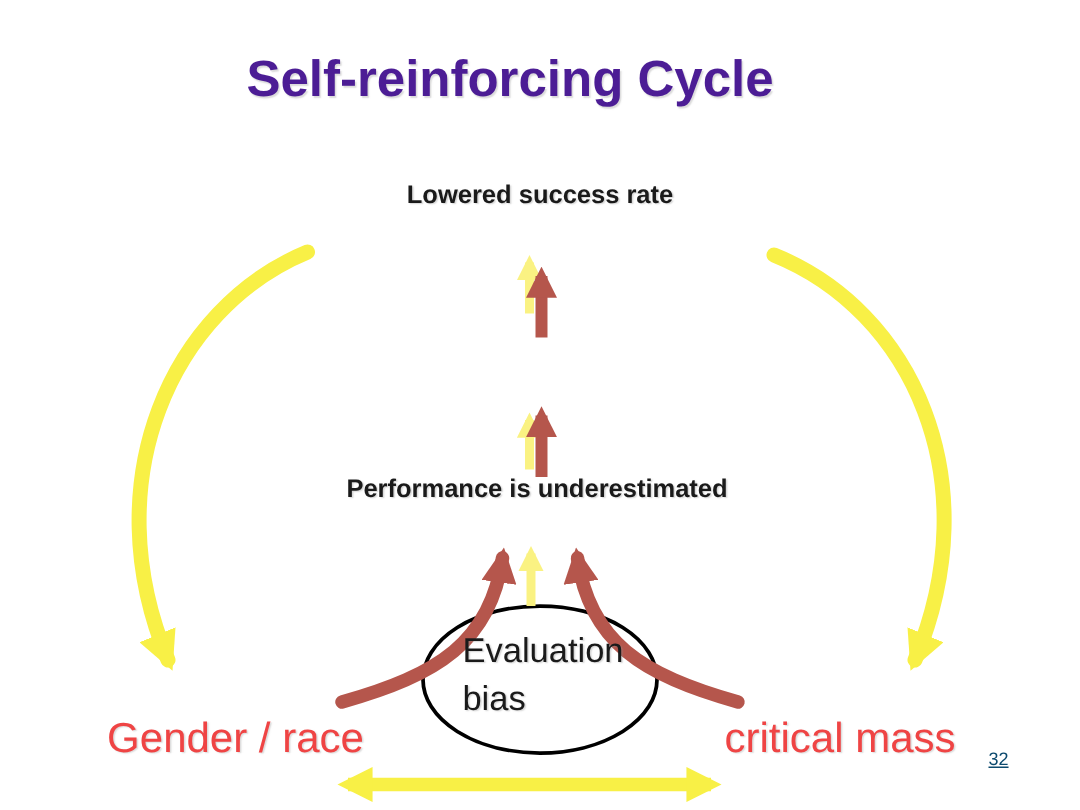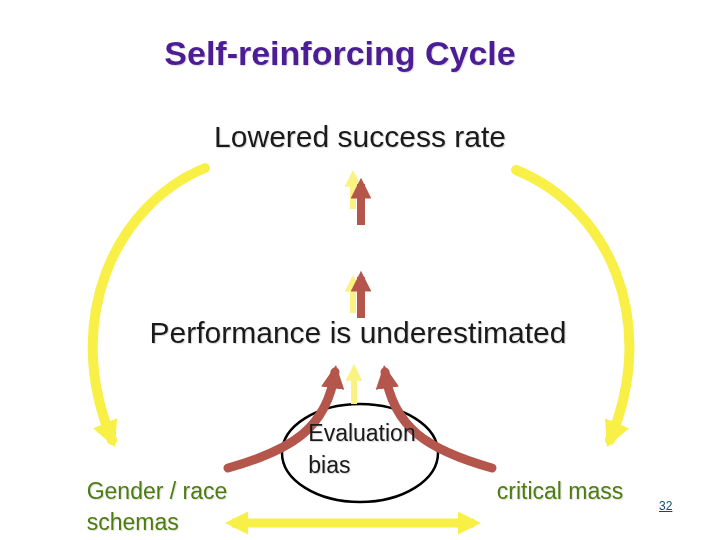--- a/index.html
+++ b/index.html
@@ -9,34 +9,35 @@
   }
   .slide svg{position:absolute;left:0;top:0;pointer-events:none;}
   .txt{position:absolute;white-space:nowrap;}
   .title{
     left:340px;top:34px;transform:translateX(-50%);
     font-size:34px;font-weight:bold;color:#4c1d95;
     text-shadow:1px 1px 1px rgba(150,150,150,0.35);
   }
   .step{
     transform:translateX(-50%);
-    font-size:30px;color:#1A1A1A;
+    font-size:17px;color:#1A1A1A;
     text-shadow:1px 1px 1px rgba(150,150,150,0.40);
+    font-weight:bold;
   }
   .step.lowered{left:360px;top:120px;}
   .step.accumulation{left:360px;top:234px;}
   .step.performance{left:358px;top:316px;}
   .ellipse-text{
     left:362px;top:417px;transform:translateX(-50%);
     font-size:23px;color:#1A1A1A;text-align:left;line-height:32px;
     text-shadow:1px 1px 1px rgba(150,150,150,0.40);
   }
   .blue-label{
     transform:translateX(-50%);
-    font-size:23px;color:#4d7c0f;text-align:left;line-height:31px;
+    font-size:28px;color:#ef4444;text-align:right;line-height:31px;
     text-shadow:1px 1px 1px rgba(150,150,150,0.35);
   }
   .blue-label.left{left:157px;top:476px;}
   .blue-label.right{left:560px;top:476px;}
   .page-num{left:659px;top:499px;font-size:12px;color:#0c4a6e;text-decoration:underline;}
 </style>
 </head>
 <body>
 
 <div class="slide">
@@ -77,21 +78,20 @@
   <div class="txt step lowered">Lowered success rate</div>
   <div class="txt step performance">Performance is underestimated</div>
 
   <div class="txt ellipse-text">
     <div>Evaluation</div>
     <div>bias</div>
   </div>
 
   <div class="txt blue-label left">
     <div>Gender / race</div>
-    <div>schemas</div>
   </div>
 
   <div class="txt blue-label right">
     <div>critical mass</div>
   </div>
 
   <div class="txt page-num">32</div>
 
 </div>
 

